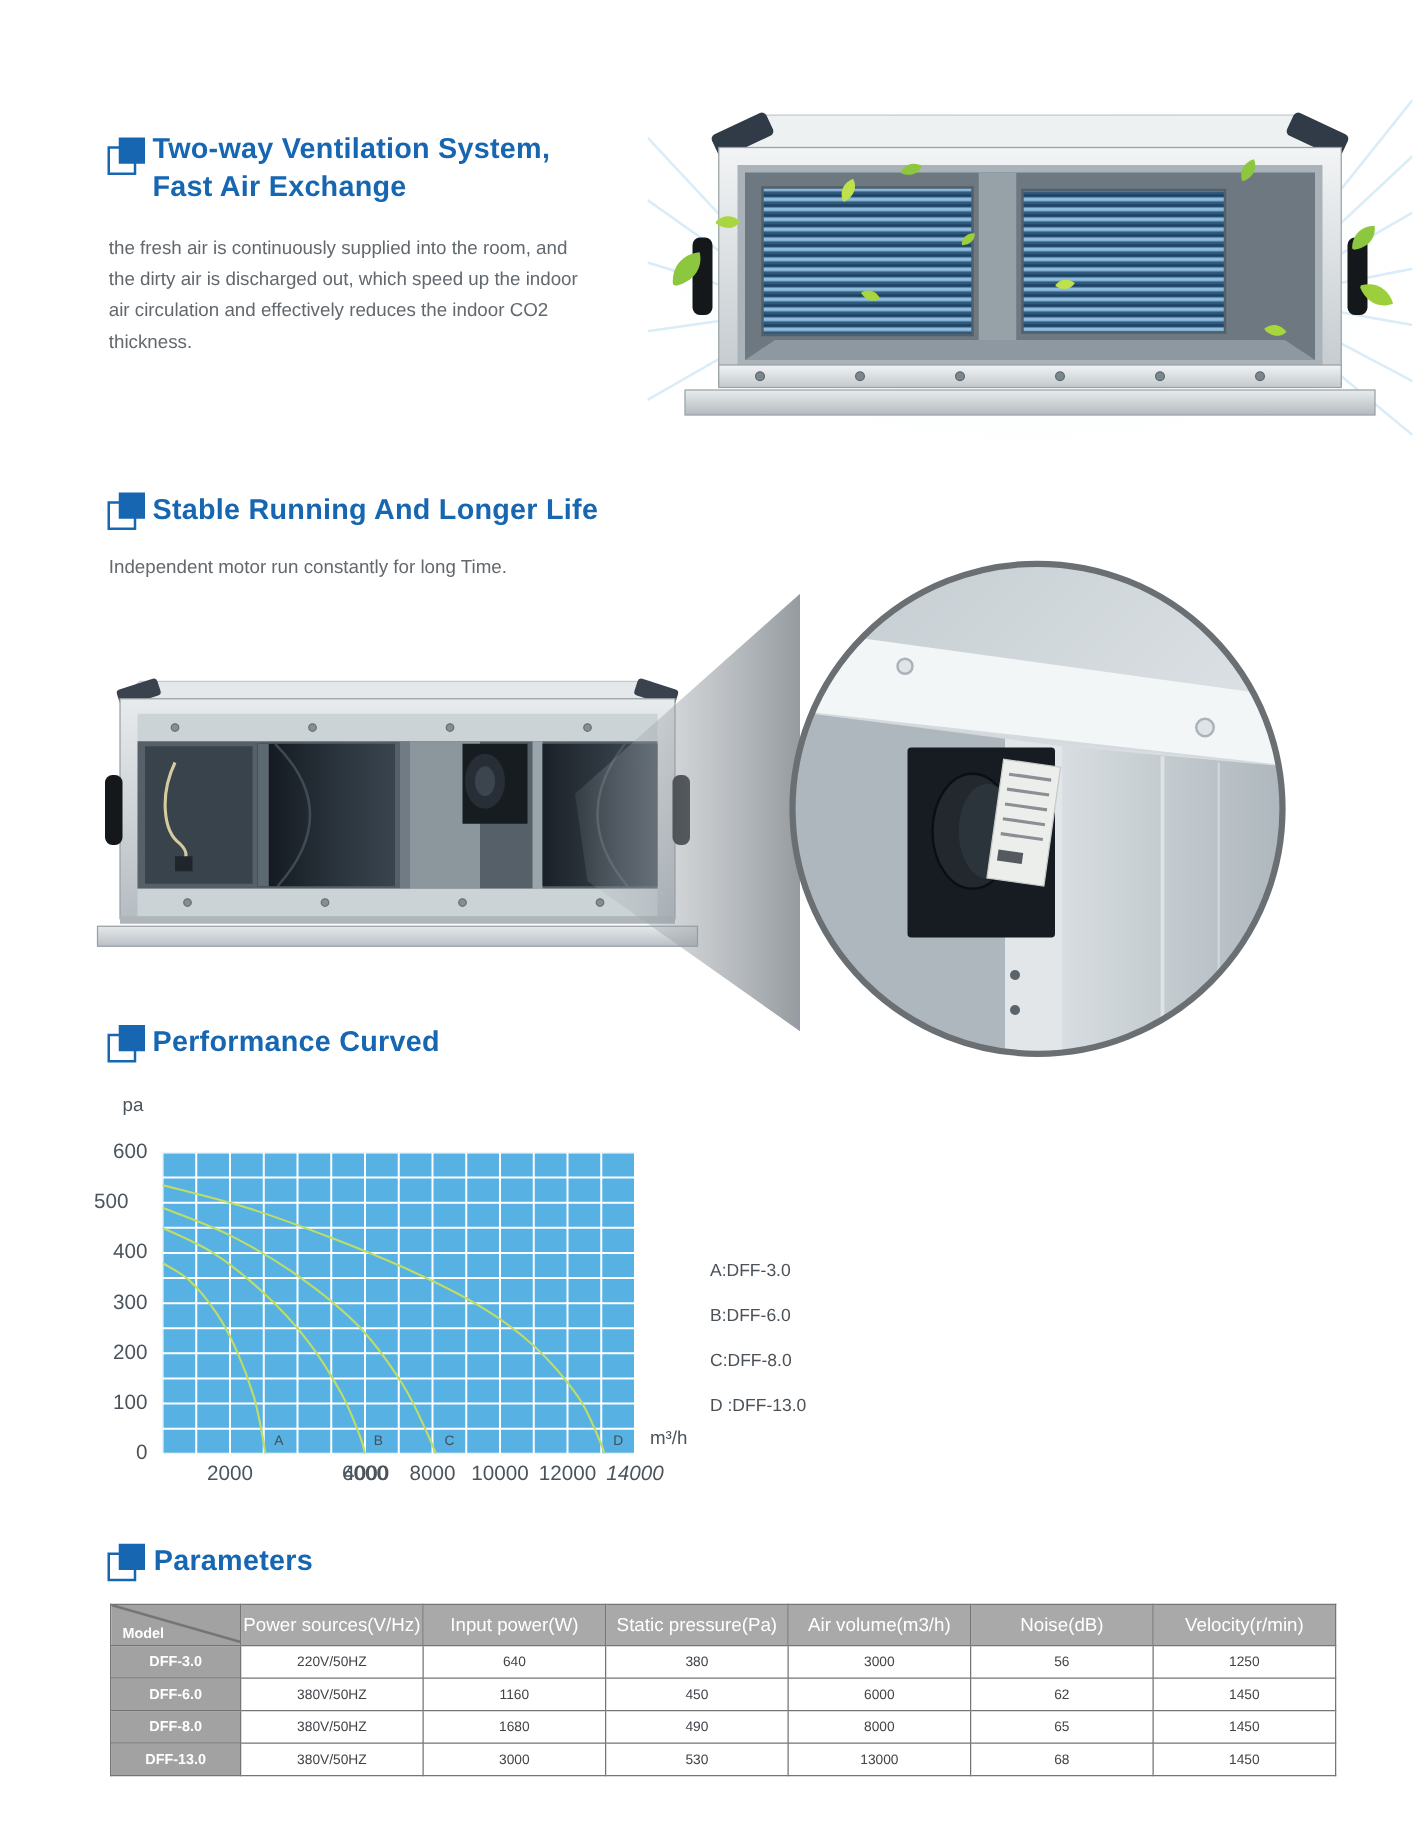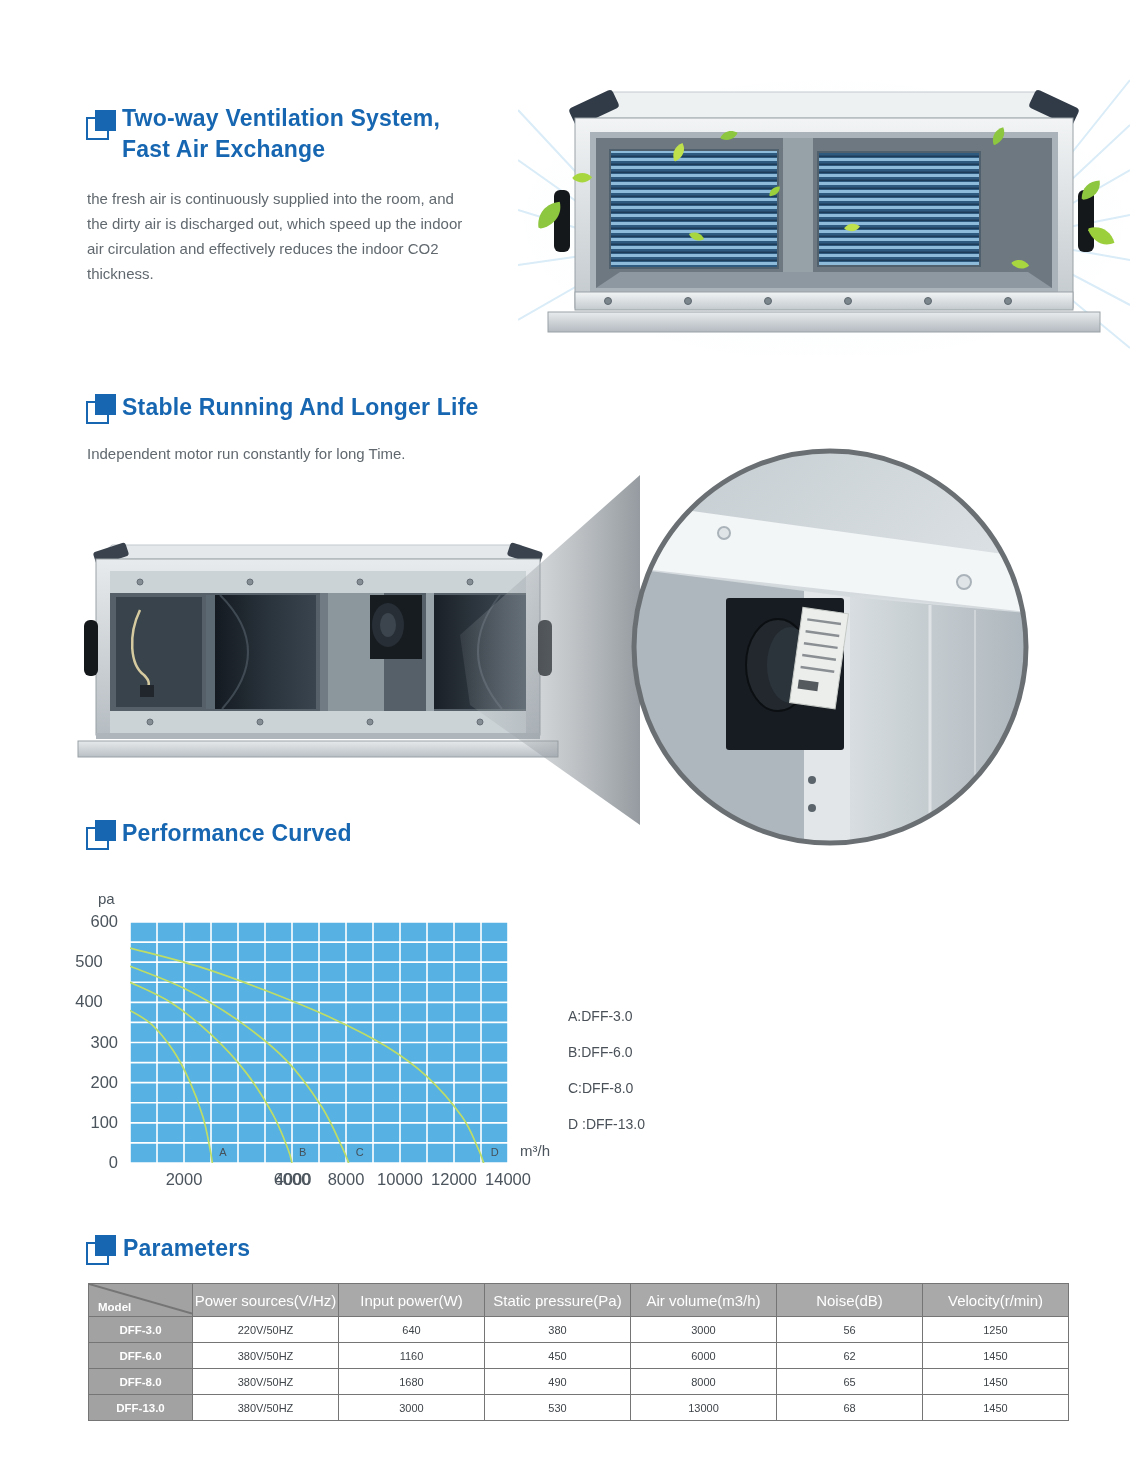--- a/index.html
+++ b/index.html
@@ -244,25 +244,25 @@
     <circle cx="830" cy="217" r="196" fill="none" stroke="#6a6f73" stroke-width="5"></circle>
   </svg>
 
   <span class="sec-icon" style="left:86px;top:820px;">
     <span class="back"></span>
     <span class="front"></span>
   </span>
   <h2 class="sec-title" style="left:122px;top:818px;">Performance Curved</h2>
 
   <div class="chart-wrap">
-    <div class="axis-unit" style="left:38px;top:20px;">pa</div>
+    <div class="axis-unit" style="left:38px;top:6px;">pa</div>
     <div>
         <div class="tick ytick" style="left: 0px; top: 42px;">600</div>
         <div class="tick ytick" style="left: 0px; top: 82.1667px; text-align: center;">500</div>
-        <div class="tick ytick" style="left: 0px; top: 122.333px; text-align: center;">400</div>
+        <div class="tick ytick" style="left: 0px; top: 122.333px;">400</div>
         <div class="tick ytick" style="left: 0px; top: 162.5px;">300</div>
         <div class="tick ytick" style="left: 0px; top: 202.667px;">200</div>
         <div class="tick ytick" style="left: 0px; top: 242.833px;">100</div>
         <div class="tick ytick" style="left: 0px; top: 283px;">0</div>
       </div>
     <svg class="plot-svg" viewBox="0 0 378 241" preserveAspectRatio="none">
         <rect x="0" y="0" width="378" height="241" fill="#57b1e2"></rect>
         <g stroke="#ffffff" stroke-width="1.6">
           <line x1="0" y1="0" x2="0" y2="241"></line>
           <line x1="27" y1="0" x2="27" y2="241"></line>
@@ -302,21 +302,21 @@
         <path d="M0,26.10833333333332C11.25,29.120833333333323 45,37.15416666666667 67.5,44.18333333333334C90,51.212500000000006 112.5,59.580555555555556 135,68.28333333333333C157.5,76.98611111111111 182.25,87.02777777777779 202.5,96.4C222.75,105.77222222222223 240.75,114.80972222222222 256.5,124.51666666666667C272.25,134.2236111111111 284.4,142.92638888888888 297,154.64166666666665C309.6,166.35694444444442 323.55,182.75833333333333 332.1,194.80833333333334C340.65000000000003,206.85833333333335 344.69999999999993,219.24305555555554 348.29999999999995,226.94166666666666C351.9,234.64027777777778 352.79999999999995,238.65694444444443 353.7,241" fill="none" stroke="#bedd66" stroke-width="1.7"></path>
         <text x="360.7" y="234" font-size="11" fill="#44505a" font-family="Liberation Sans, sans-serif">D</text>
       </svg>
     <div>
         <div class="tick xtick" style="left: 88px; top: 300px;">2000</div>
         <div class="tick xtick" style="left: 149px; top: 300px; padding-left: 48px;">4000</div>
         <div class="tick xtick" style="left: 196px; top: 300px;">6000</div>
         <div class="tick xtick" style="left: 250px; top: 300px;">8000</div>
         <div class="tick xtick" style="left: 304px; top: 300px;">10000</div>
         <div class="tick xtick" style="left: 358px; top: 300px;">12000</div>
-        <div class="tick xtick" style="left: 412px; top: 300px;">14000</div>
+        <div class="tick xtick" style="left: 412px; top: 300px; font-style: italic;">14000</div>
       </div>
     <div class="axis-unit" style="left:460px;top:272px;">m³/h</div>
     <div class="legend">
         <div>A:DFF-3.0</div>
         <div>B:DFF-6.0</div>
         <div>C:DFF-8.0</div>
         <div>D :DFF-13.0</div>
       </div>
   </div>
 

